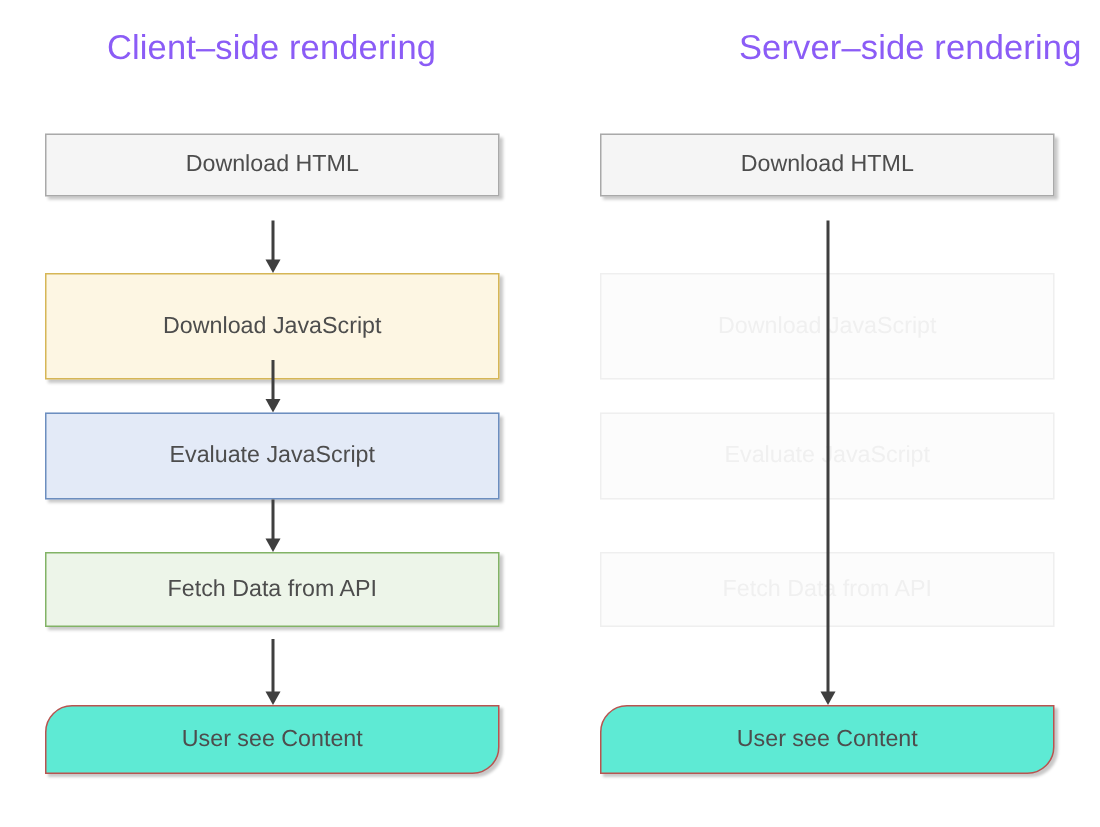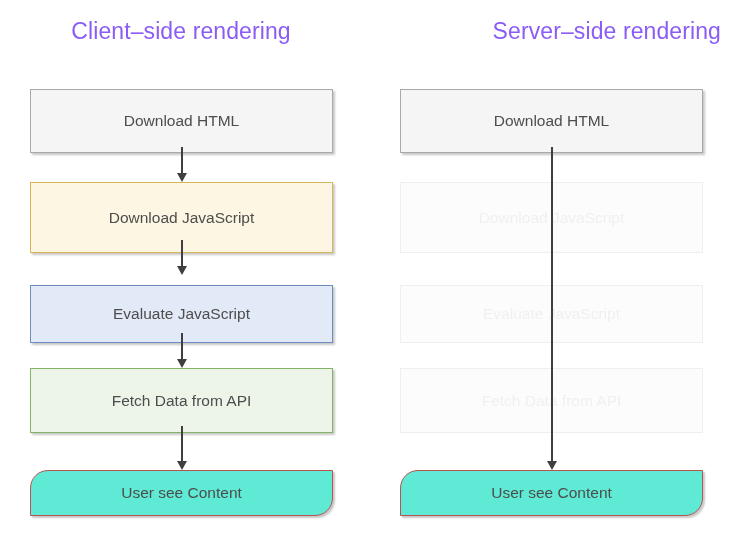--- a/index.html
+++ b/index.html
@@ -54,24 +54,24 @@
   }
   .node.shadowed {
     box-shadow: 2px 2px 2px rgba(0,0,0,0.22);
   }
 
   
   .col-left  { left: 30px;  width: 303px; }
   .col-right { left: 400px; width: 303px; }
 
   
-  .row-1 { top: 89px;  height: 64px; }
+  .row-1 { top: 89px;  height: 42px; }
   .row-2 { top: 182px; height: 71px; }
-  .row-3 { top: 285px; height: 58px; }
-  .row-4 { top: 368px; height: 65px; }
+  .row-3 { top: 275px; height: 58px; }
+  .row-4 { top: 368px; height: 50px; }
   .row-5 { top: 470px; height: 46px; }
 
   
   .n-grey {
     background: #f5f5f5;
     border-color: #a9a9a9;
   }
   .n-yellow {
     background: #fdf6e3;
     border-color: #d6b656;

